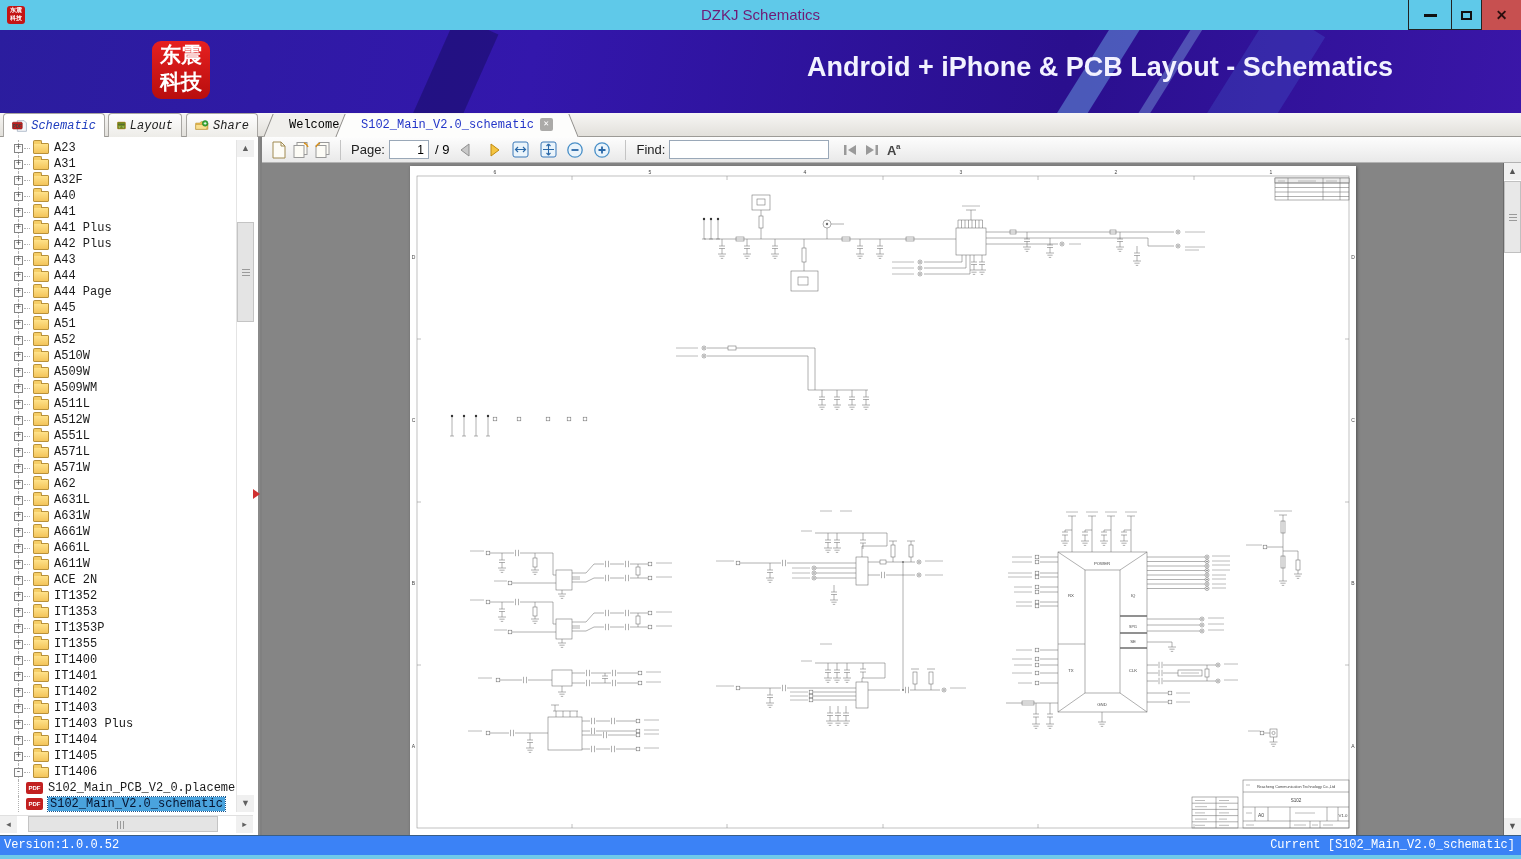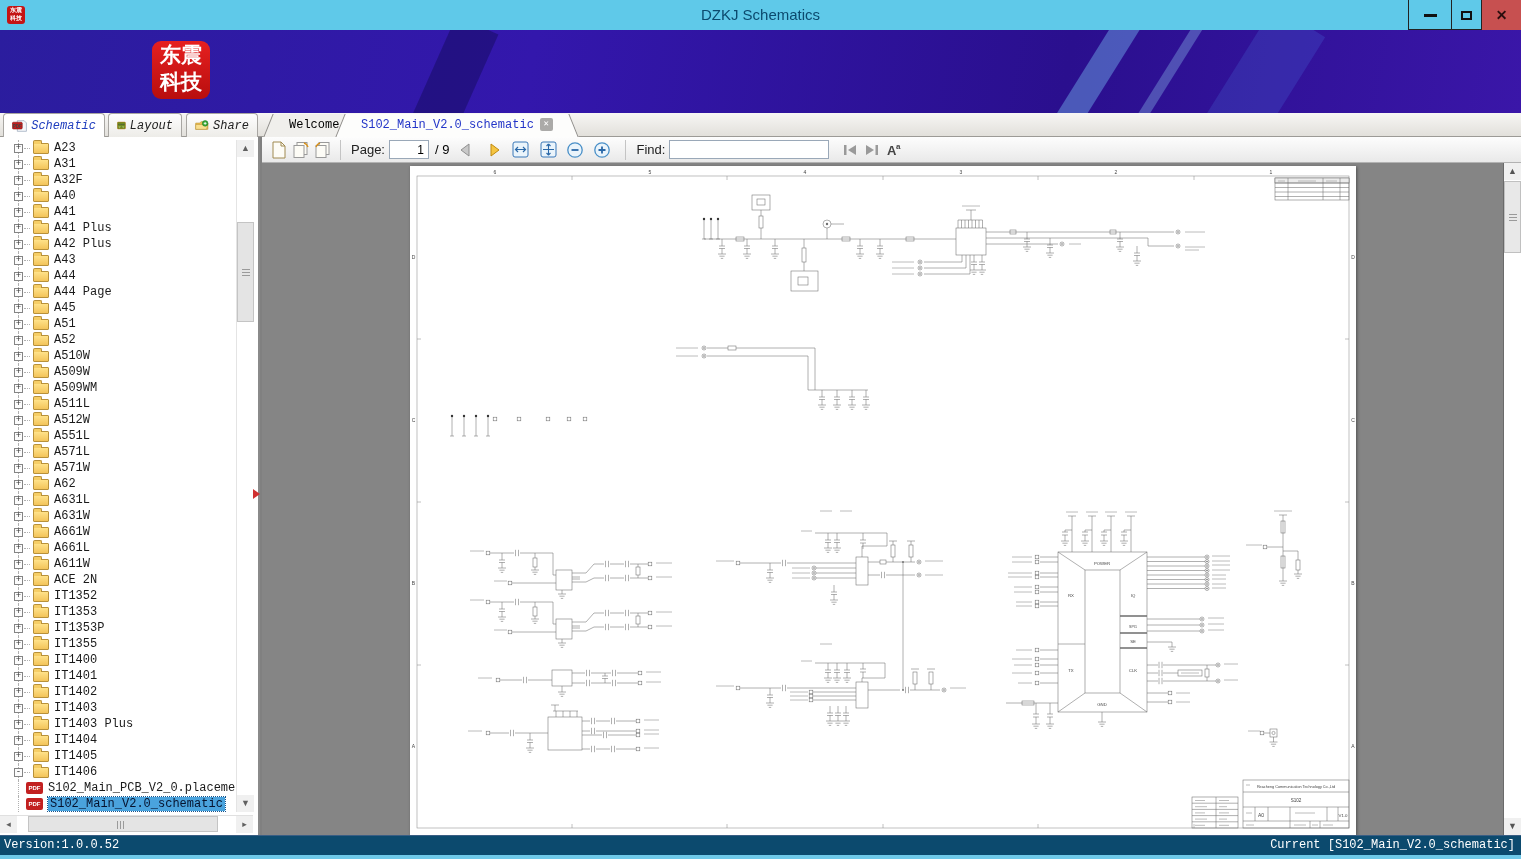--- a/index.html
+++ b/index.html
@@ -4,21 +4,21 @@
 <style>
   * { margin:0; padding:0; box-sizing:border-box; }
   html,body { width:1521px; height:859px; overflow:hidden; font-family:"Liberation Sans",sans-serif; }
   #app { position:absolute; inset:0; width:1521px; height:859px; background:#808080; }
 
   
   .titlebar { position:absolute; left:0; top:0; width:1521px; height:30px; background:#5FC9E9; }
   .titlebar .appicon { position:absolute; left:7px; top:6px; width:18px; height:18px; background:#C41414; border-radius:3px;
     color:#fff; font-size:6px; line-height:8px; text-align:center; font-weight:bold; overflow:hidden; }
   .titlebar .wtitle { position:absolute; left:0; right:0; top:0; height:30px; line-height:30px; text-align:center;
-    font-size:15px; color:#0c4a6e; }
+    font-size:15px; color:#701a75; }
   .wbtn { position:absolute; top:0; height:30px; text-align:center; line-height:30px; }
   .wbtn.min { left:1408px; width:44px; border:1px solid #222; border-top:none; }
   .wbtn.max { left:1452px; width:30px; border:1px solid #222; border-top:none; border-left:none; }
   .wbtn.close { left:1482px; width:39px; background:#C75050; color:#2A0E0E; font-weight:bold; font-size:14px; }
   .glyph-min { display:inline-block; width:13px; height:3px; background:#111; vertical-align:middle; }
   .glyph-max { display:inline-block; width:11px; height:9px; border:2px solid #111; vertical-align:middle; }
 
   
   .banner { position:absolute; left:0; top:30px; width:1521px; height:83px;
     background:linear-gradient(100deg,#2B1D9E 0%,#3317AC 35%,#2A0F8E 70%,#3A16A8 100%); overflow:hidden; }
@@ -88,21 +88,21 @@
   .findinput { width:160px; height:19px; border:1px solid #9AA8B8; font-size:12px; padding:0 4px; }
 
   
   .viewer { position:absolute; left:262px; top:163px; width:1241px; height:672px; background:#858585; overflow:hidden; }
   .page { position:absolute; left:148px; top:3px; width:946px; height:669px; background:#fff; box-shadow:1px 1px 3px rgba(0,0,0,.4); }
   .pagescroll { position:absolute; left:1503px; top:163px; width:18px; height:672px; background:#FFFFFF; border-left:1px solid #6A6A6A; }
   .pagescroll .btn { position:absolute; left:0; width:17px; height:17px; background:#F0F0F0; color:#555; font-size:9px; line-height:17px; text-align:center; }
   .pagescroll .thumb { position:absolute; left:0; width:17px; background:#E8E8E8; border:1px solid #C0C0C0; }
 
   
-  .statusbar { position:absolute; left:0; top:835px; width:1521px; height:24px; background:#0c4a6e; border-top:1px solid #3A5E84; }
+  .statusbar { position:absolute; left:0; top:835px; width:1521px; height:24px; background:#3b82f6; border-top:1px solid #3A5E84; }
   .statusbar .left { position:absolute; left:4px; top:2px; color:#FFFFFF; font-family:"Liberation Mono",monospace; font-size:12px; }
   .statusbar .right { position:absolute; right:6px; top:2px; color:#FFFFFF; font-family:"Liberation Mono",monospace; font-size:12px;text-align:center; }
   .statusbar .strip { position:absolute; left:0; bottom:0; width:100%; height:4px; background:#6FC9E9; }
 
   svg text { font-family:"Liberation Sans",sans-serif; fill:#444; }
   svg .lbl { stroke:#B4B4B4; stroke-width:0.9; }
   svg .frame { stroke:#8E8E8E; }
   svg .thick { stroke-width:1.3; }
 </style>
 </head>
@@ -118,20 +118,21 @@
     <div class="wbtn close">✕</div>
   </div>
 
   <div class="banner">
     <div class="beam1"></div>
     <div class="beam2"></div>
     <div class="beam3"></div>
     <div class="beam4"></div>
 
     <div class="logo"><span>东震</span><br><span>科技</span></div>
+    <div class="tagline">Android + iPhone &amp; PCB Layout - Schematics</div>
   </div>
 
   <div class="tabbar">
     <div class="mtab active" style="left:3px;width:102px;">
       <svg width="20" height="16" viewBox="0 0 20 16">
         <path d="M7,1 h9 l3,3 v11 h-12 z" fill="#F4F6FA" stroke="#8A9AB0" stroke-width="0.8"></path>
         <rect x="0.5" y="3" width="13" height="9" rx="1.5" fill="#C41E1E" stroke="#7E1010" stroke-width="0.7"></rect>
         <text x="7" y="10" font-size="6" font-weight="bold" fill="#fff" text-anchor="middle">PDF</text>
       </svg>
       <span class="mlabel">Schematic</span>

